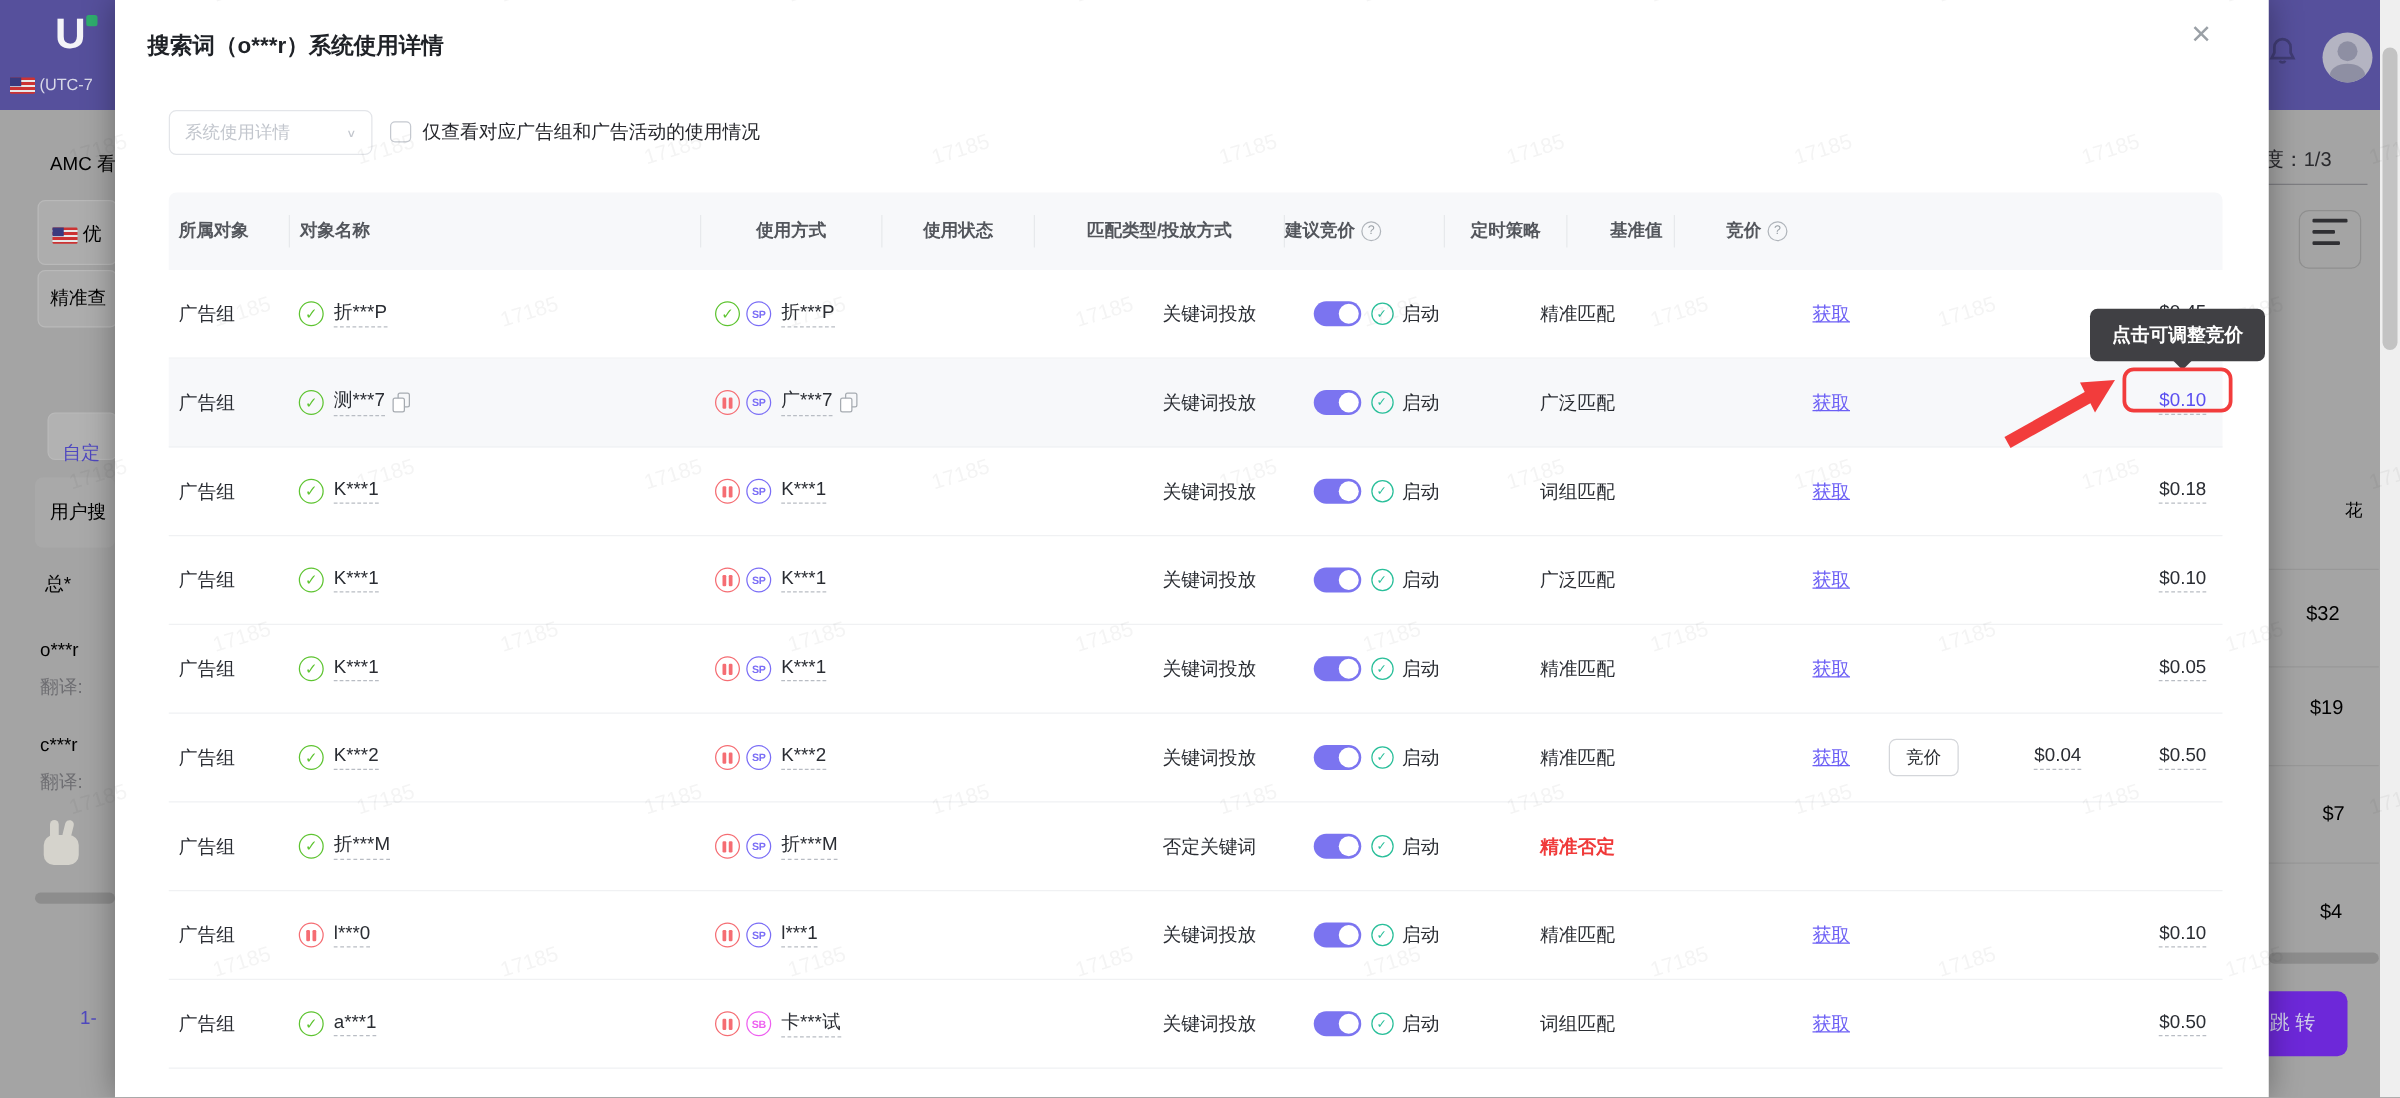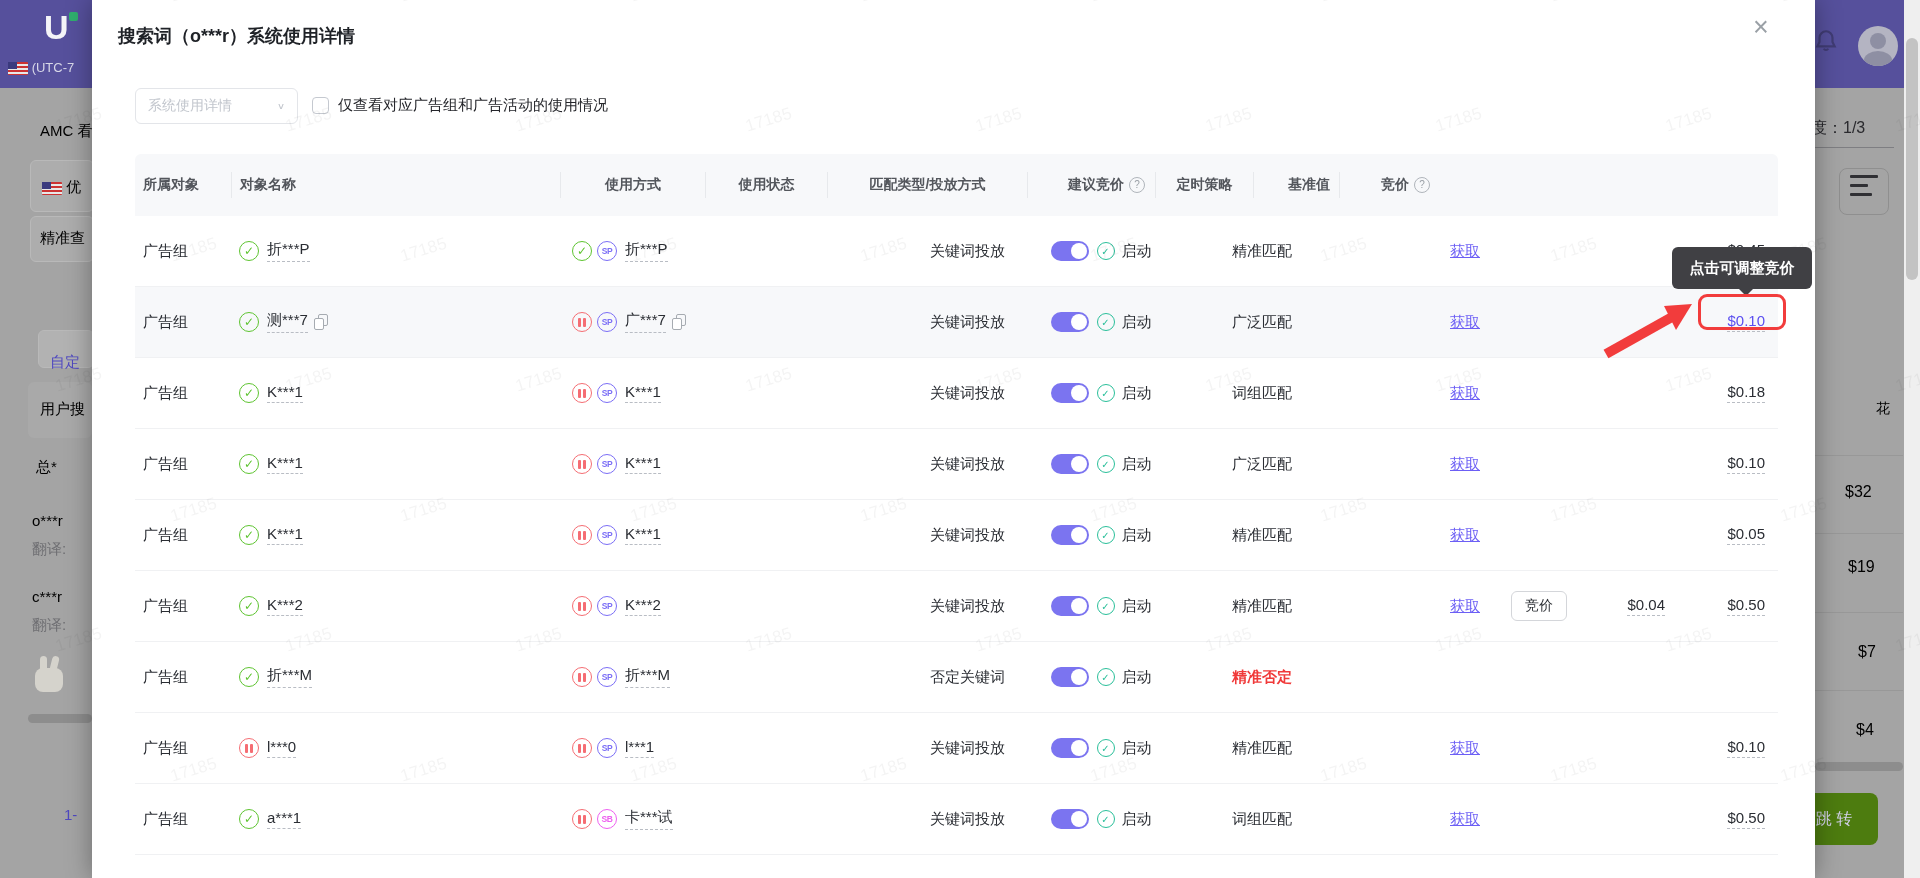--- a/index.html
+++ b/index.html
@@ -27,21 +27,21 @@
   #bunny .ear{position:absolute;top:0;width:7px;height:16px;border-radius:4px;background:#d5d3cc;}
   #bunny .bodyb{position:absolute;left:1px;top:12px;width:28px;height:24px;border-radius:8px;background:#d5d3cc;}
   .hscroll{position:absolute;height:9px;border-radius:5px;background:#8d8d8d;}
   #listbtn{position:absolute;left:1839px;top:168px;width:48px;height:45px;border:1px solid #8f8f8f;border-radius:8px;}
   #listbtn i{display:block;height:3px;background:#2f2f33;margin:6px 10px 0 10px;border-radius:1px;}
   #listbtn i.l2{width:18px;margin-right:auto;}
   #listbtn i.l3{width:22px;margin-right:auto;}
   #freq{position:absolute;left:1795px;top:118px;font-size:16px;color:#2a2a2e;}
   #frequl{position:absolute;left:1812px;top:147px;width:82px;height:1px;background:#7e7e82;}
   .rsep{position:absolute;left:1815px;width:88px;height:1px;background:#989898;}
-  #jumpbtn{position:absolute;left:1790px;top:793px;width:88px;height:52px;border-radius:8px;background:#4d7c0f;
+  #jumpbtn{position:absolute;left:1790px;top:793px;width:88px;height:52px;border-radius:8px;background:#6d28d9;
            color:#d2d1ea;font-size:16px;text-align:center;line-height:52px;}
   
   #vtrack{position:absolute;left:1904px;top:0;width:16px;height:878px;background:#efefef;z-index:6;}
   #vthumb{position:absolute;left:2px;top:38px;width:12px;height:242px;border-radius:6px;background:#c3c3c3;}
   
   #modal{position:absolute;left:92px;top:0;width:1723px;height:878px;background:#fff;z-index:5;
          box-shadow:0 0 24px rgba(0,0,0,.35);}
   #mtitle{position:absolute;left:26px;top:24px;font-size:18px;font-weight:700;color:#1f2227;}
   #mclose{position:absolute;left:1661px;top:12px;font-size:27px;color:#9aa0a6;cursor:pointer;line-height:30px;}
   #filter{position:absolute;left:43px;top:88px;width:163px;height:36px;border:1px solid #e3e5e9;border-radius:6px;
@@ -179,21 +179,21 @@
           </div>
           <div class="hcell div" style="width: 145px; justify-content: center; padding: 0px;">
             <span>使用方式</span>
           </div>
           <div class="hcell div" style="width: 122px; justify-content: center; padding: 0px;">
             <span>使用状态</span>
           </div>
           <div class="hcell div" style="width: 200px; justify-content: center; padding: 0px;">
             <span>匹配类型/投放方式</span>
           </div>
-          <div class="hcell div" style="width: 128px; justify-content: flex-end; padding: 0px 10px 0px 0px;">
+          <div class="hcell div" style="width: 128px; padding: 0px 10px 0px 0px;">
             <span>建议竞价</span>
             <span class="info">?</span>
           </div>
           <div class="hcell div" style="width: 98px; justify-content: center; padding: 0px;">
             <span>定时策略</span>
           </div>
           <div class="hcell div" style="width: 86px; justify-content: flex-end; padding: 0px 9px 0px 0px;">
             <span>基准值</span>
           </div>
           <div class="hcell div" style="width: 104px; justify-content: flex-end; padding: 0px 13px 0px 0px;">

